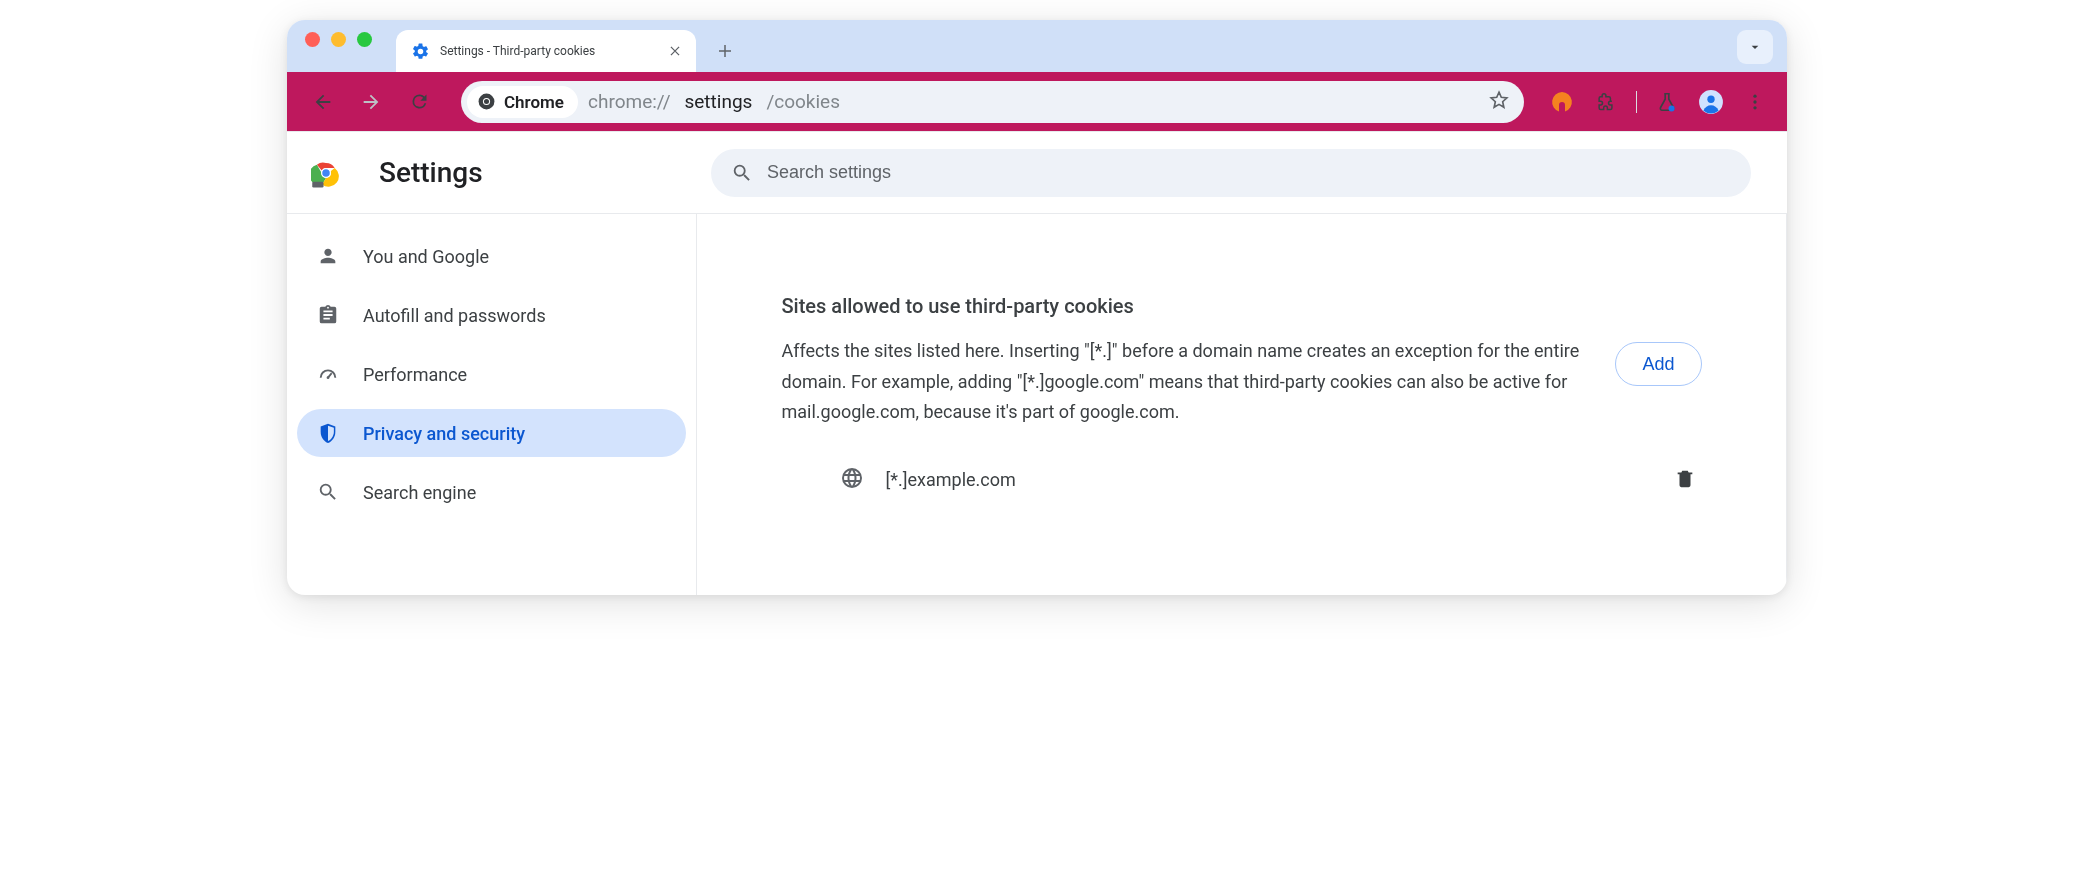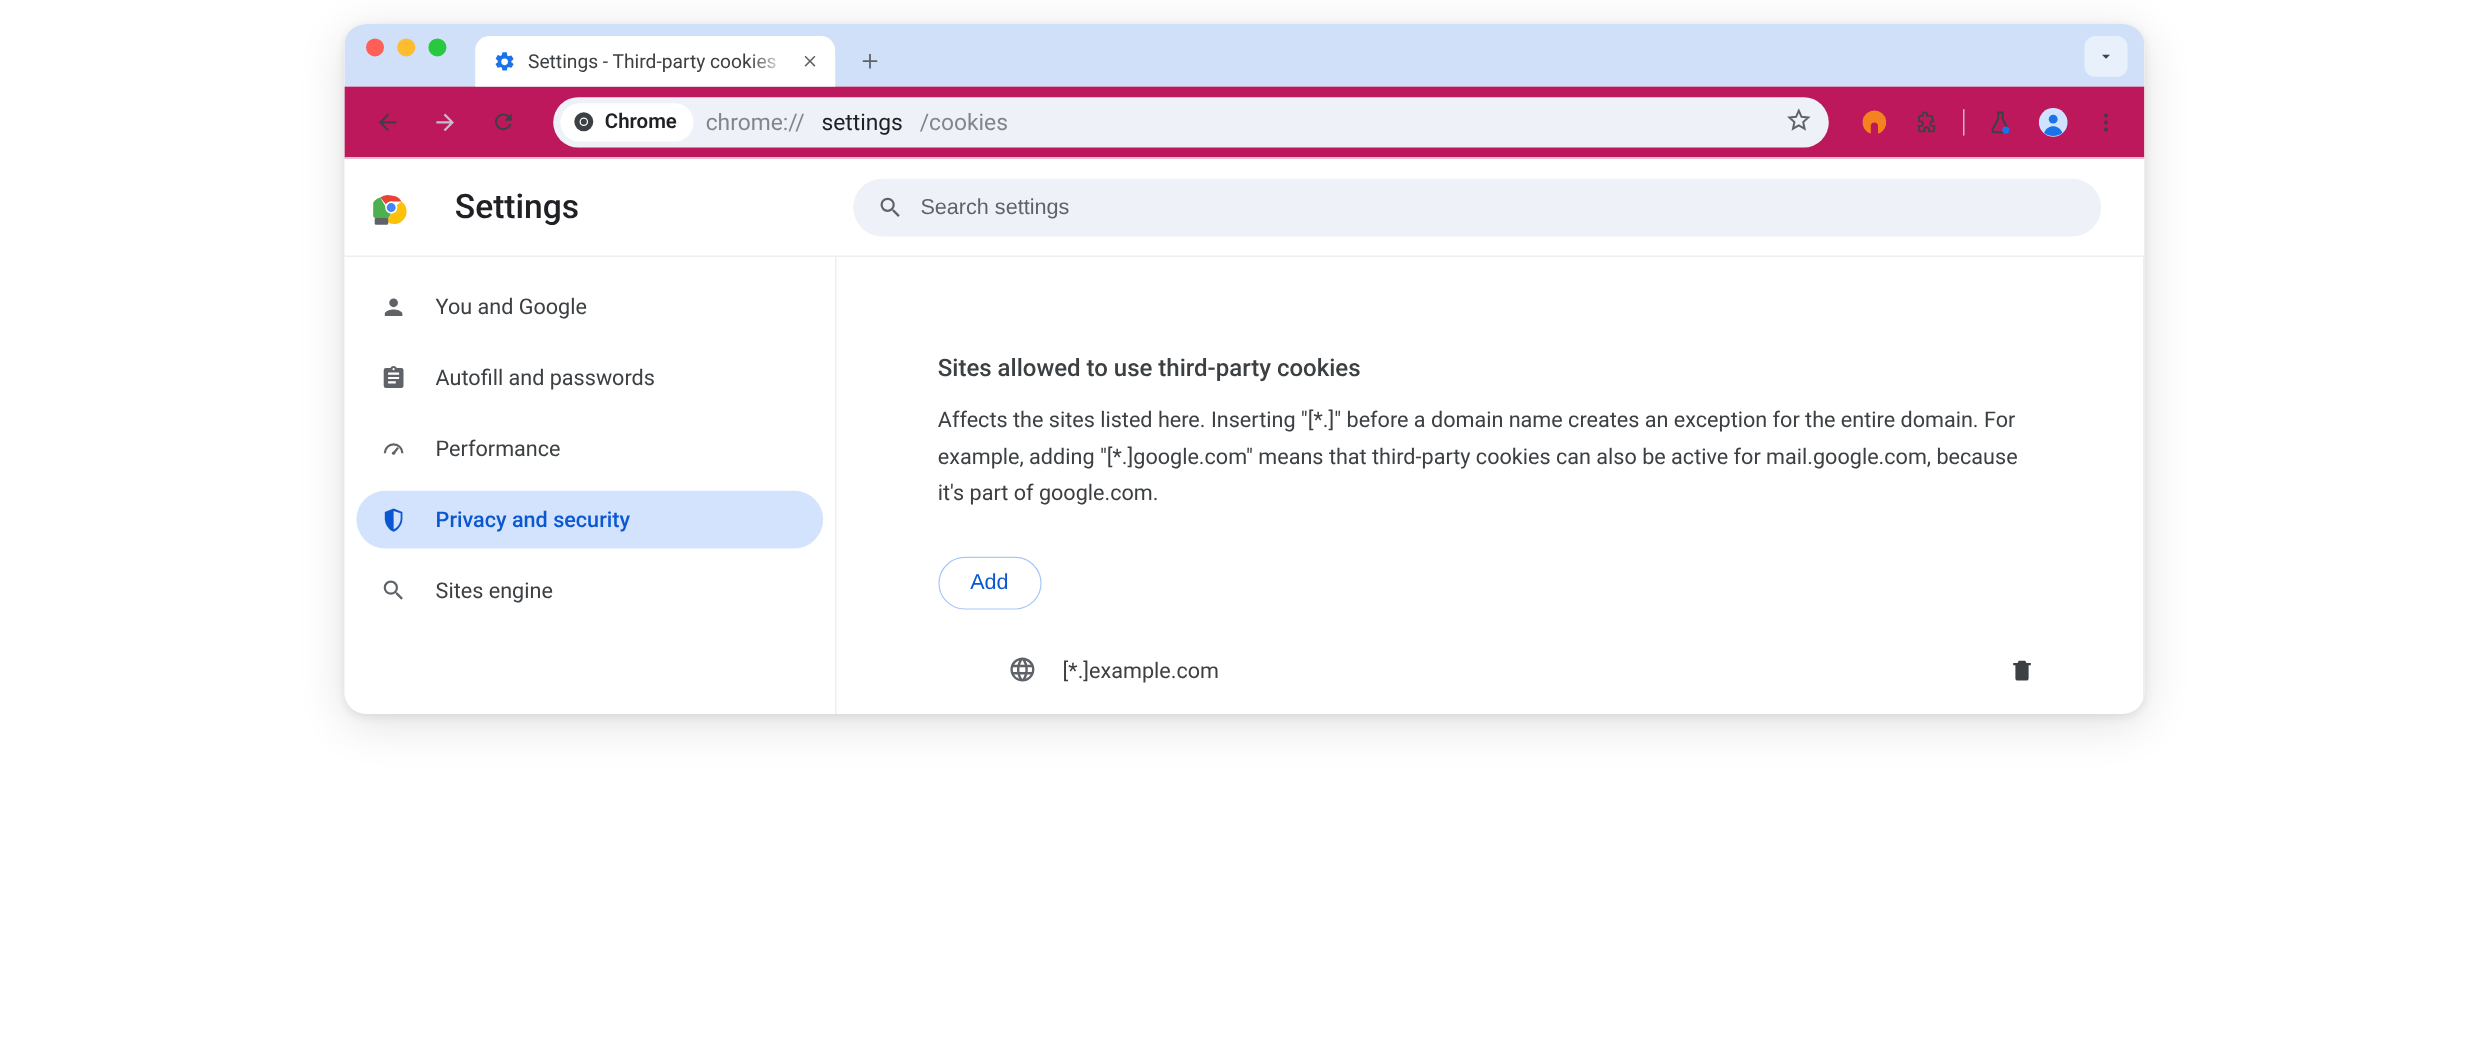--- a/index.html
+++ b/index.html
@@ -52,21 +52,21 @@
     padding: 0 12px 0 14px;
     gap: 10px;
     min-width: 300px;
     position: relative;
   }
   .tab-favicon {
     width: 20px; height: 20px;
     display: flex; align-items: center; justify-content: center;
   }
   .tab-title {
-    font-size: 16px;
+    font-size: 12px;
     color: #3c4043;
     white-space: nowrap;
     overflow: hidden;
     flex: 1;
     mask-image: linear-gradient(to right, black 85%, transparent 100%);
     -webkit-mask-image: linear-gradient(to right, black 85%, transparent 100%);
   }
   .tab-close {
     width: 18px; height: 18px;
     display: flex; align-items: center; justify-content: center;
@@ -247,21 +247,20 @@
   .panel-title {
     font-size: 20px;
     font-weight: 500;
     color: #3c4043;
     margin-bottom: 18px;
   }
   .panel-row {
     display: flex;
     align-items: flex-start;
     gap: 30px;
-    flex-direction: column;
   }
   .panel-desc {
     font-size: 18px;
     line-height: 1.7;
     color: #3c4043;
     flex: 1;
   }
   .add-btn {
     height: 44px;
     padding: 0 26px;
@@ -448,21 +447,21 @@
         <svg width="22" height="22" viewBox="0 0 24 24">
             <path fill="#0b57d0" d="M12 2L4 5v6c0 5.55 3.84 10.74 8 12 4.16-1.26 8-6.45 8-12V5l-8-3z"></path>
             <path fill="#d3e3fd" d="M12 4.2V20.8c3.3-1.2 6.4-5.6 6.4-9.8V6.3L12 4.2z"></path>
           </svg>
         <span>Privacy and security</span>
       </div>
       <div class="side-item">
         <svg width="22" height="22" viewBox="0 0 24 24">
             <path fill="#5f6368" d="M15.5 14h-.79l-.28-.27A6.47 6.47 0 0 0 16 9.5 6.5 6.5 0 1 0 9.5 16a6.47 6.47 0 0 0 4.23-1.57l.27.28v.79l5 4.99L20.49 19l-4.99-5zM9.5 14A4.5 4.5 0 1 1 14 9.5 4.5 4.5 0 0 1 9.5 14z"></path>
           </svg>
-        <span>Sites engine</span>
+        <span>Search engine</span>
       </div>
     </div>
 
     <div class="content">
       <div class="panel">
         <div class="panel-title">Sites allowed to use third-party cookies</div>
         <div class="panel-row">
           <div class="panel-desc">Affects the sites listed here. Inserting "[*.]" before a domain name creates an exception for the entire domain. For example, adding "[*.]google.com" means that third-party cookies can also be active for mail.google.com, because it's part of google.com.</div>
           <button class="add-btn">Add</button>
         </div>

